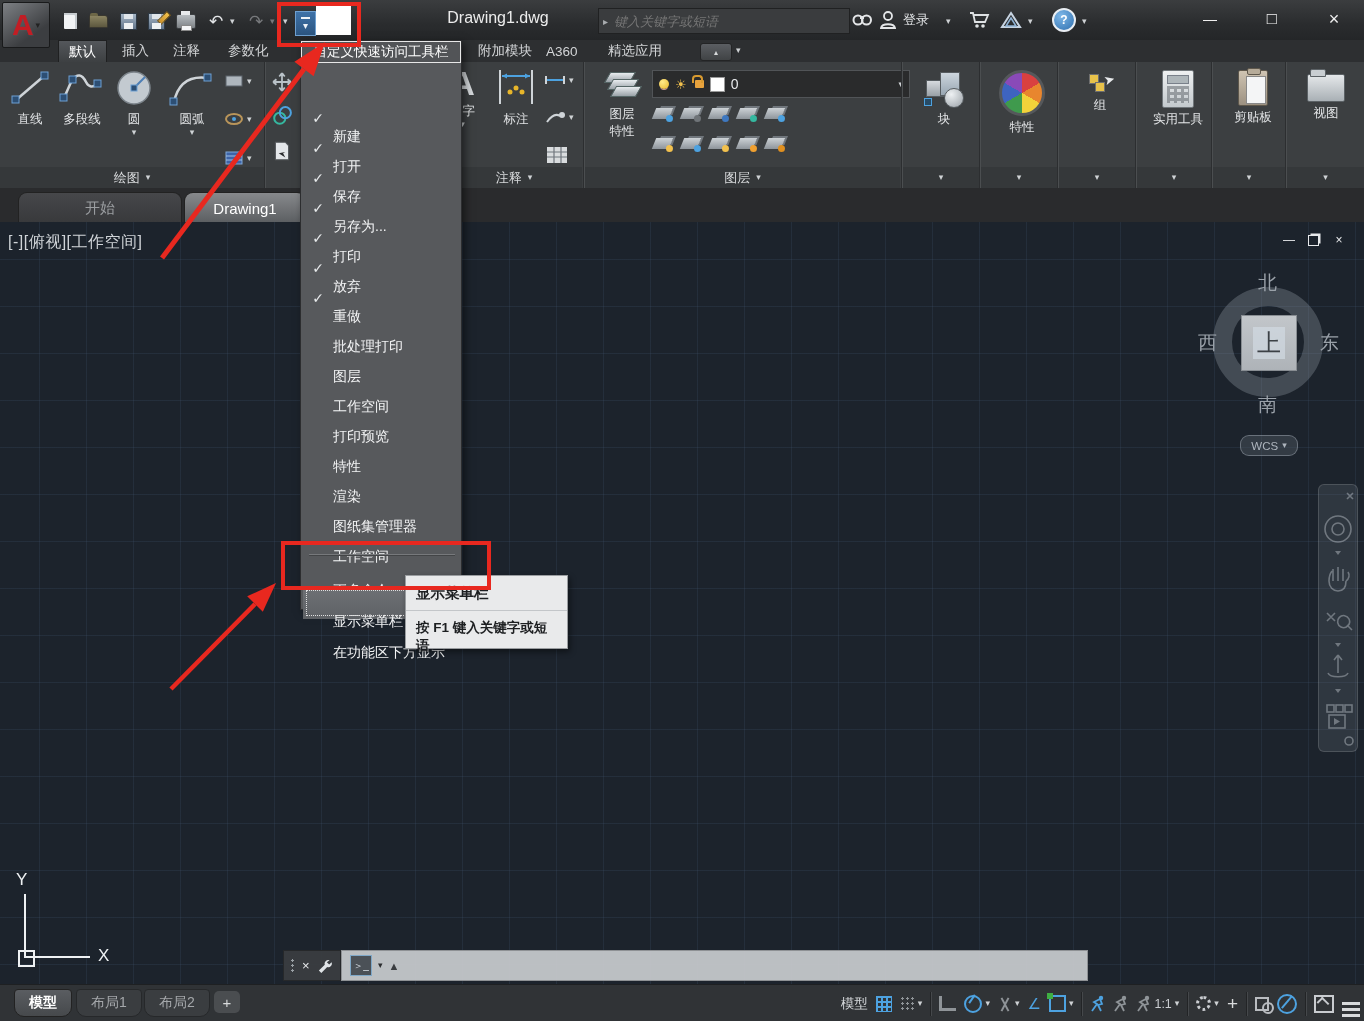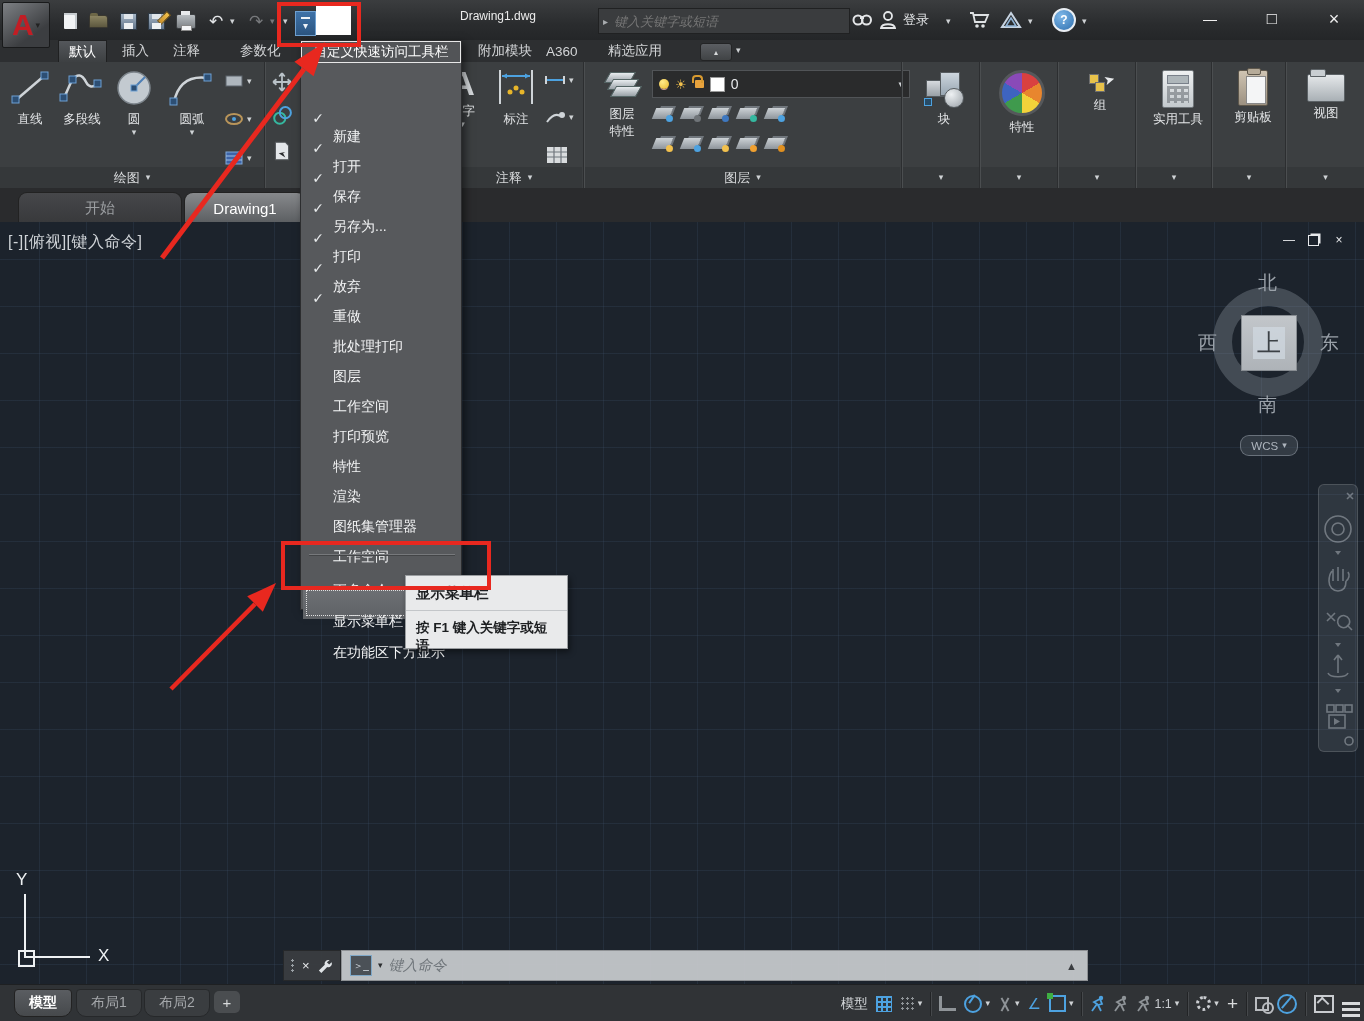--- a/index.html
+++ b/index.html
@@ -28,21 +28,21 @@
   .i-pencil{position:absolute;right:-3px;top:-3px;width:4px;height:12px;background:linear-gradient(#f4c24a,#c78f2d);transform:rotate(45deg);border:1px solid #7a5a1a;}
   .i-print{width:18px;height:13px;background:linear-gradient(#b7bcc0,#7d8286);border:1px solid #3c3f42;border-radius:2px;position:relative;}
   .i-print:before{content:"";position:absolute;left:4px;top:-4px;width:9px;height:4px;background:#e8eaec;}
   .i-print:after{content:"";position:absolute;left:4px;bottom:-3px;width:9px;height:4px;background:#f5f6f7;border:1px solid #888;}
   .arr{font-size:17px;line-height:1;}
   .qat-dd-btn{left:295px;top:11px;width:19px;height:23px;background:linear-gradient(#3e72a8,#2c5580);
     border:1px solid #6ea0d0;display:flex;flex-direction:column;align-items:center;justify-content:center;z-index:6;}
   .qat-dd-btn .bar{width:9px;height:2px;background:#eef3f8;margin-bottom:2px;}
   .qat-dd-btn .dd{color:#eef3f8;font-size:10px;}
   #white-patch{left:316px;top:6px;width:35px;height:29px;background:#fff;z-index:5;}
-  #title-text{left:388px;top:9px;width:220px;text-align:center;color:#ececec;font-size:12px;z-index:2;}
+  #title-text{left:388px;top:9px;width:220px;text-align:center;color:#ececec;font-size:16px;z-index:2;}
   #search-wrap{left:598px;top:8px;width:250px;height:24px;background:#3a3c3e;border:1px solid #202122;display:flex;align-items:center;}
   #search-wrap .ra{color:#a9acaf;font-size:10px;padding:0 4px;}
   #search-input{flex:1;background:transparent;border:none;outline:none;color:#9b9ea1;font-style:italic;font-size:13px;font-family:inherit;}
   .tb-ic{top:8px;height:24px;display:flex;align-items:center;justify-content:center;color:#dfe2e4;}
   #signin-label{font-size:13px;color:#e4e6e8;}
   #help-circle{width:20px;height:20px;border-radius:50%;background:radial-gradient(circle at 35% 30%,#7db7e8,#2f6fae);
     border:2px solid #e9eef3;color:#fff;font-weight:bold;font-size:12px;display:flex;align-items:center;justify-content:center;}
   .winbtn{top:6px;width:40px;height:26px;display:flex;align-items:center;justify-content:center;color:#f0f0f0;font-size:14px;}
 
   
@@ -270,21 +270,21 @@
     <span class="abs dd" style="left:1082px;top:17px">▾</span>
     <span class="abs winbtn" style="left:1190px">—</span>
     <span class="abs winbtn" style="left:1252px;font-size:17px">□</span>
     <span class="abs winbtn" style="left:1314px;font-size:18px">×</span>
   </div>
 
   <div id="tabrow" class="abs">
     <span class="rtab active" style="left:58px">默认</span>
     <span class="rtab" style="left:112px">插入</span>
     <span class="rtab" style="left:163px">注释</span>
-    <span class="rtab" style="left:230px">参数化</span>
+    <span class="rtab" style="left:218px">参数化</span>
     <span class="rtab" style="left:468px">附加模块</span>
     <span class="rtab" style="left:536px">A360</span>
     <span class="rtab" style="left:598px">精选应用</span>
     <span id="ribbon-collapse">
         <span>▴</span>
       </span>
     <span id="ribbon-collapse-dd" class="dd">▾</span>
   </div>
 
   <div id="ribbon" class="abs">
@@ -532,21 +532,21 @@
   <div id="filetabs" class="abs">
     <span id="ftab-start" class="ftab">
         <span>开始</span>
       </span>
     <span id="ftab-drawing" class="ftab">
         <span>Drawing1</span>
       </span>
   </div>
 
   <div id="canvas" class="abs">
-    <span id="vp-label" class="abs">[-][俯视][键入命令]</span>
+    <span id="vp-label" class="abs">[-][俯视][工作空间]</span>
 
     <span class="abs dwb" style="left:1278px">—</span>
     <span class="abs dwb" style="left:1302px">
         <span class="sq"></span>
       </span>
     <span class="abs dwb" style="left:1328px">×</span>
 
     <div id="vcube-ring" class="abs"></div>
     <span class="abs vc-lbl" style="left:1258px;top:48px">北</span>
     <span class="abs vc-lbl" style="left:1198px;top:108px">西</span>
@@ -594,21 +594,20 @@
       <div id="cmd-left">
         <span class="grip"></span>
         <span id="cmd-x">×</span>
         <svg width="15" height="15" viewBox="0 0 16 16">
             <path d="M13.5 2.5a3.8 3.8 0 0 0-5.2 4.6L2 13.4 4.6 16l6.3-6.3a3.8 3.8 0 0 0 4.6-5.2L13 7 10.5 4.5z" fill="#dfe3e6"></path>
           </svg>
       </div>
       <div id="cmd-main">
         <span id="prompt-box">＞_</span>
         <span class="dd dk">▾</span>
-        <span id="cmd-placeholder">键入命令</span>
         <span id="cmd-up">▲</span>
       </div>
     </div>
   </div>
 
   <div id="statusbar" class="abs">
     <span id="ltab-model" class="ltab">
         <span>模型</span>
       </span>
     <span id="ltab-l1" class="ltab">

